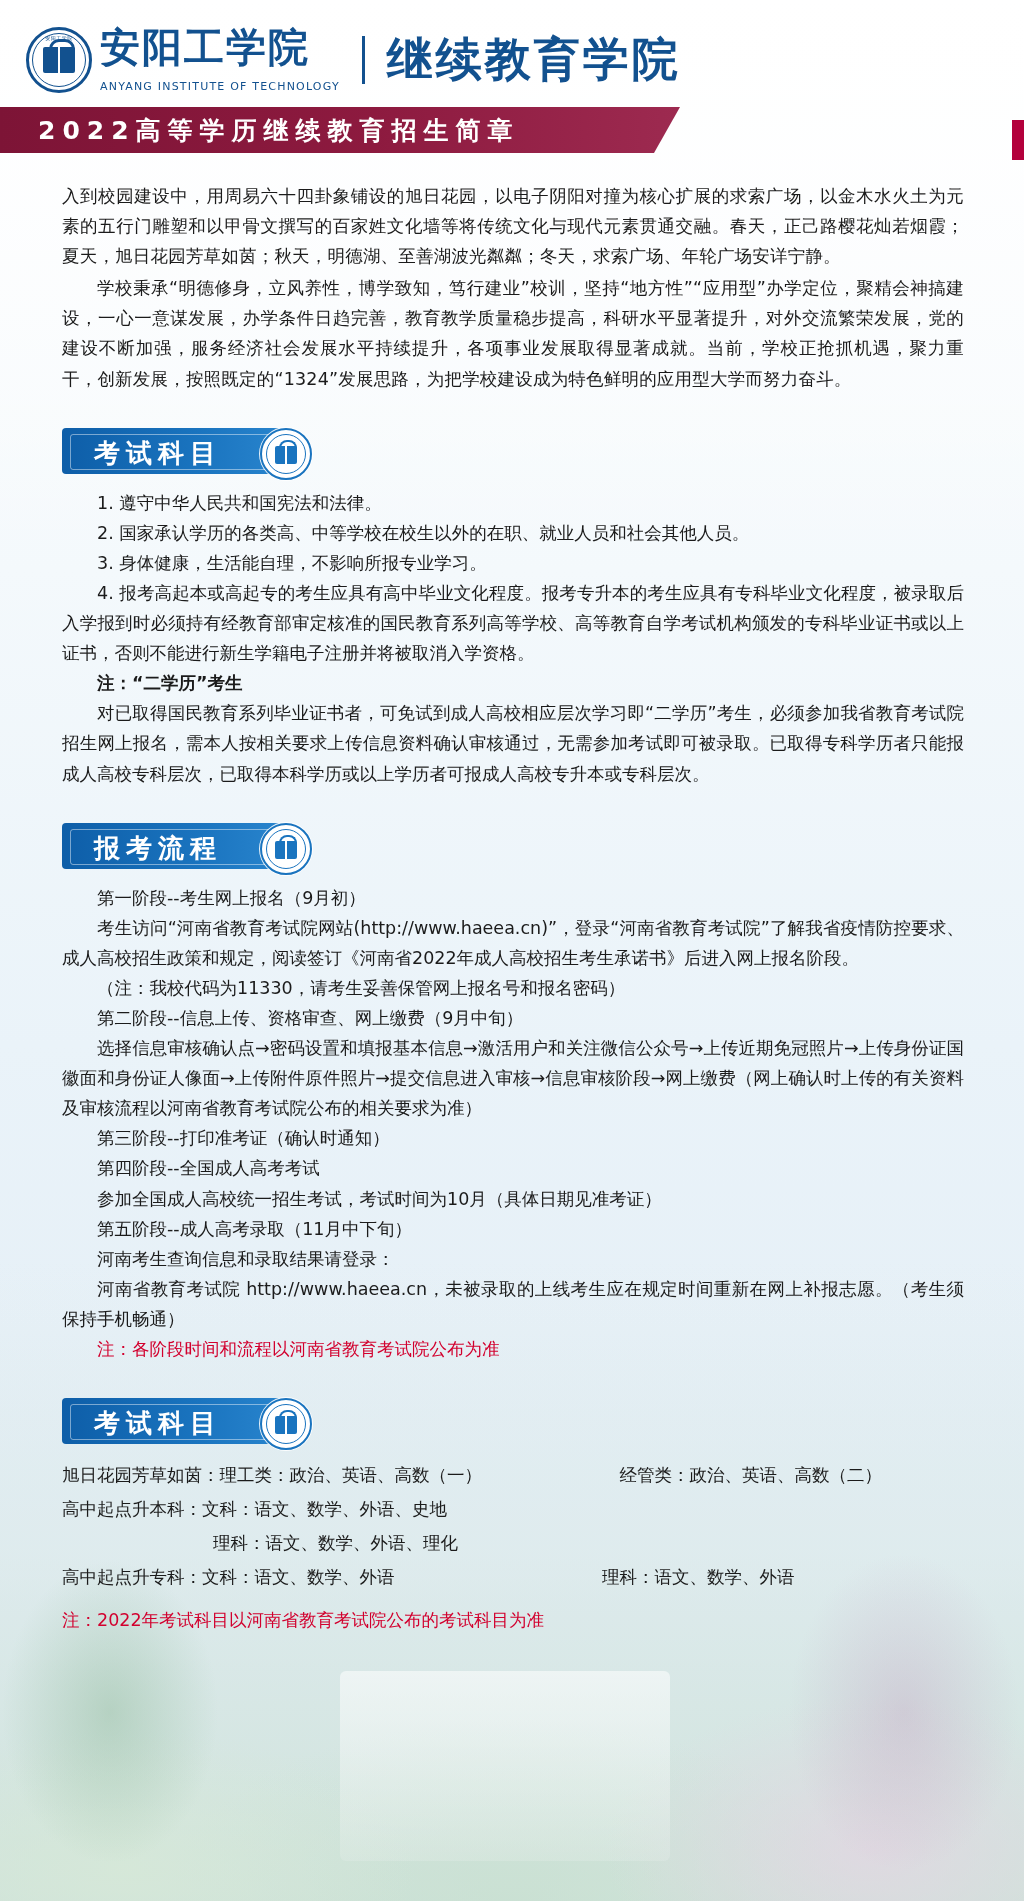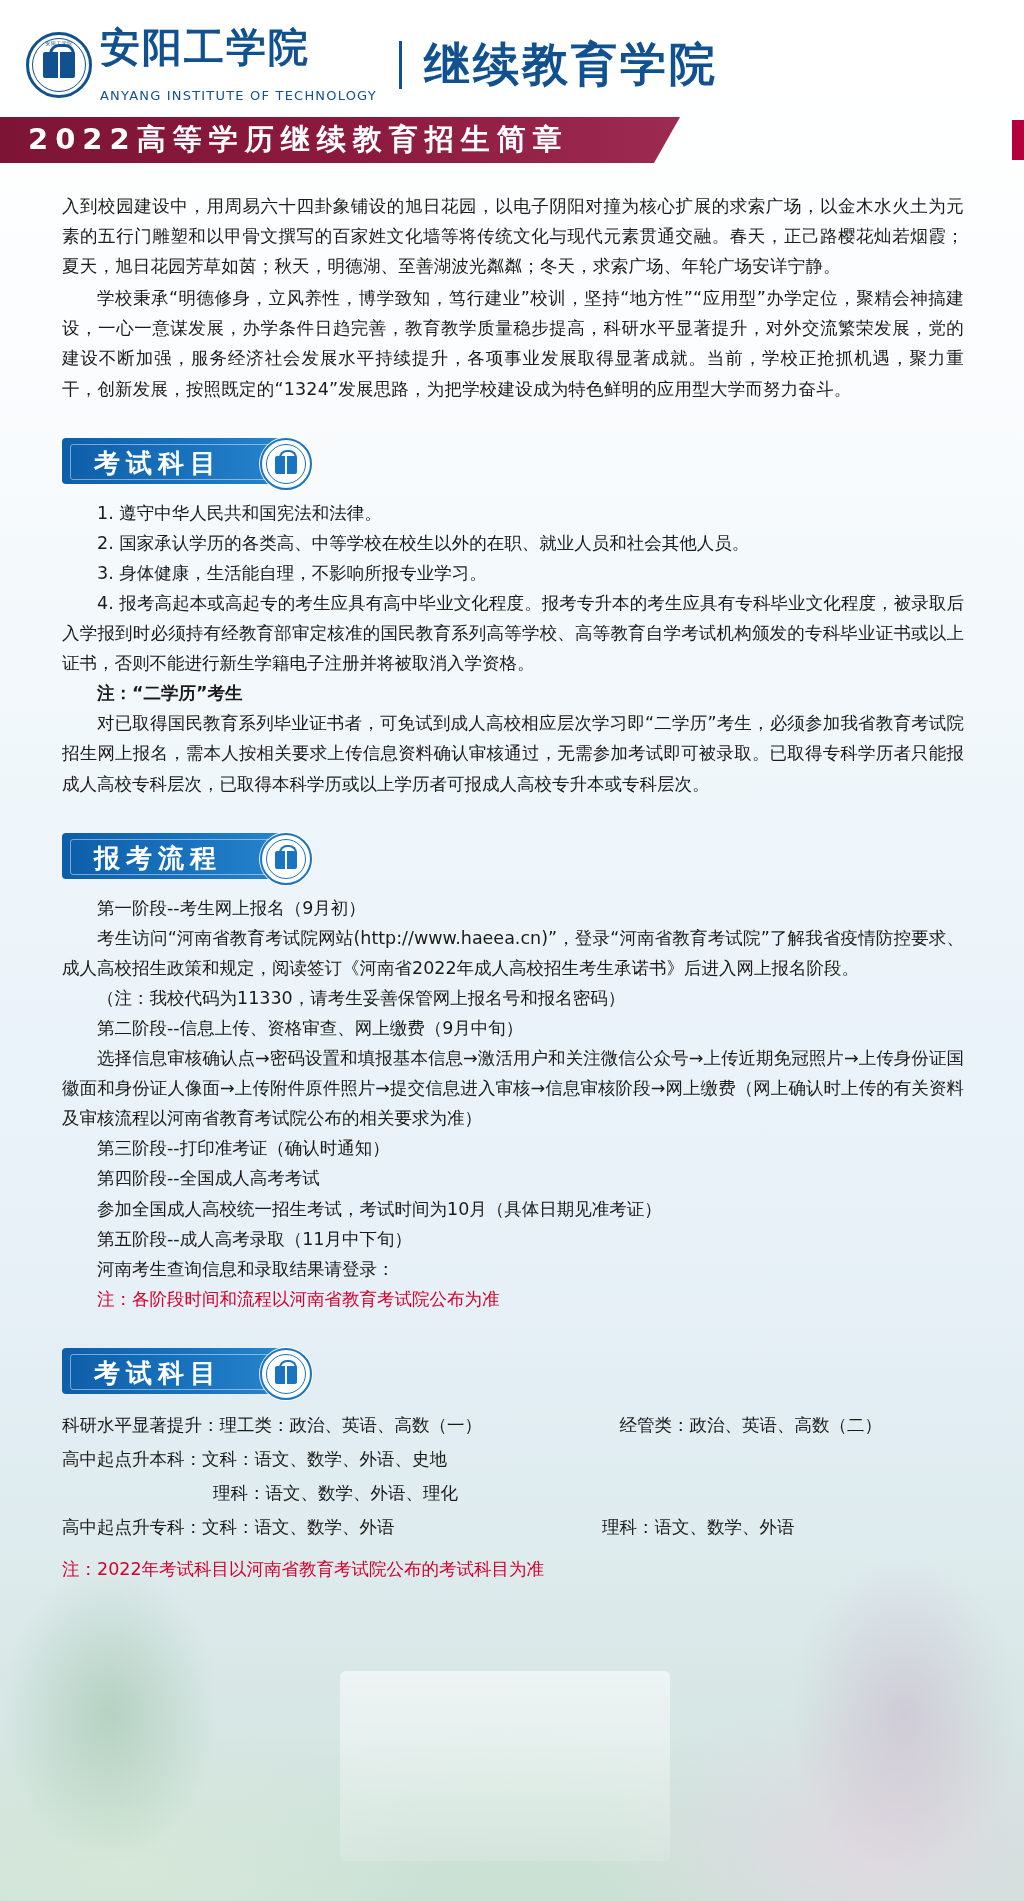--- a/index.html
+++ b/index.html
@@ -79,39 +79,39 @@
   .logo .micro{
     position:absolute;left:0;right:0;top:8px;text-align:center;
     font-size:5px;color:#12518f;letter-spacing:.5px;
   }
   .brand-cn{
     font-family:"DejaVu Sans","Liberation Sans",sans-serif;
     font-size:40px;font-weight:bold;color:#12518f;letter-spacing:2px;
     line-height:1.05;
   }
   .brand-en{
-    font-size:13px;color:#12518f;letter-spacing:1.2px;margin-top:20px;
+    font-size:11px;color:#12518f;letter-spacing:1.2px;margin-top:12px;
   }
   .brand-divider{
     width:3px;height:48px;background:#12518f;margin:0 14px;
   }
   .brand-sub{
     font-size:46px;font-weight:bold;color:#12518f;letter-spacing:3px;
   }
 
   
   .banner{
     position:relative;margin:14px 0 0 0;width:680px;height:46px;
     background:linear-gradient(90deg,#7d1436 0%,#8d1a3f 55%,#9d2a50 100%);
     display:flex;align-items:center;
     clip-path:polygon(0 0,100% 0,calc(100% - 26px) 100%,0 100%);
   }
   .banner-text{
-    color:#fff;font-size:29px;font-weight:bold;letter-spacing:7px;
-    padding-left:28px;
+    color:#fff;font-size:25px;font-weight:bold;letter-spacing:7px;
+    padding-left:38px;
     text-align:right;
   }
 
   
   .content{
     position:relative;
     padding:0 60px 0 62px;
     color:#1b1b1b;
   }
   p.para{
@@ -237,35 +237,36 @@
       <p class="list-item">第一阶段--考生网上报名（9月初）</p>
       <p class="list-item">考生访问“河南省教育考试院网站(http://www.haeea.cn)”，登录“河南省教育考试院”了解我省疫情防控要求、成人高校招生政策和规定，阅读签订《河南省2022年成人高校招生考生承诺书》后进入网上报名阶段。</p>
       <p class="list-item">（注：我校代码为11330，请考生妥善保管网上报名号和报名密码）</p>
       <p class="list-item">第二阶段--信息上传、资格审查、网上缴费（9月中旬）</p>
       <p class="list-item">选择信息审核确认点→密码设置和填报基本信息→激活用户和关注微信公众号→上传近期免冠照片→上传身份证国徽面和身份证人像面→上传附件原件照片→提交信息进入审核→信息审核阶段→网上缴费（网上确认时上传的有关资料及审核流程以河南省教育考试院公布的相关要求为准）</p>
       <p class="list-item">第三阶段--打印准考证（确认时通知）</p>
       <p class="list-item">第四阶段--全国成人高考考试</p>
       <p class="list-item">参加全国成人高校统一招生考试，考试时间为10月（具体日期见准考证）</p>
       <p class="list-item">第五阶段--成人高考录取（11月中下旬）</p>
       <p class="list-item">河南考生查询信息和录取结果请登录：</p>
+      <p class="list-item">河南省教育考试院 http://www.haeea.cn，未被录取的上线考生应在规定时间重新在网上补报志愿。（考生须保持手机畅通）</p>
       <p class="list-item red">注：各阶段时间和流程以河南省教育考试院公布为准</p>
     </div>
 
     <div class="section-head">
       <div class="plate"></div>
       <div class="label">考试科目</div>
       <div class="seal">
         <div class="inner"></div>
           <div class="ar"></div>
           <div class="bk"></div>
       </div>
     </div>
     <div class="subjects">
       <div class="subj-row">
-        <span class="subj-label">科研水平显著提升：</span>
+        <span class="subj-label">旭日花园芳草如茵：</span>
         <span class="subj-a">理工类：政治、英语、高数（一）</span>
         <span>经管类：政治、英语、高数（二）</span>
       </div>
       <div class="subj-row">
         <span class="subj-label">高中起点升本科：</span>
         <span class="subj-a">文科：语文、数学、外语、史地</span>
       </div>
       <div class="subj-row">
         <span class="subj-indent"></span>
         <span class="subj-a">理科：语文、数学、外语、理化</span>

